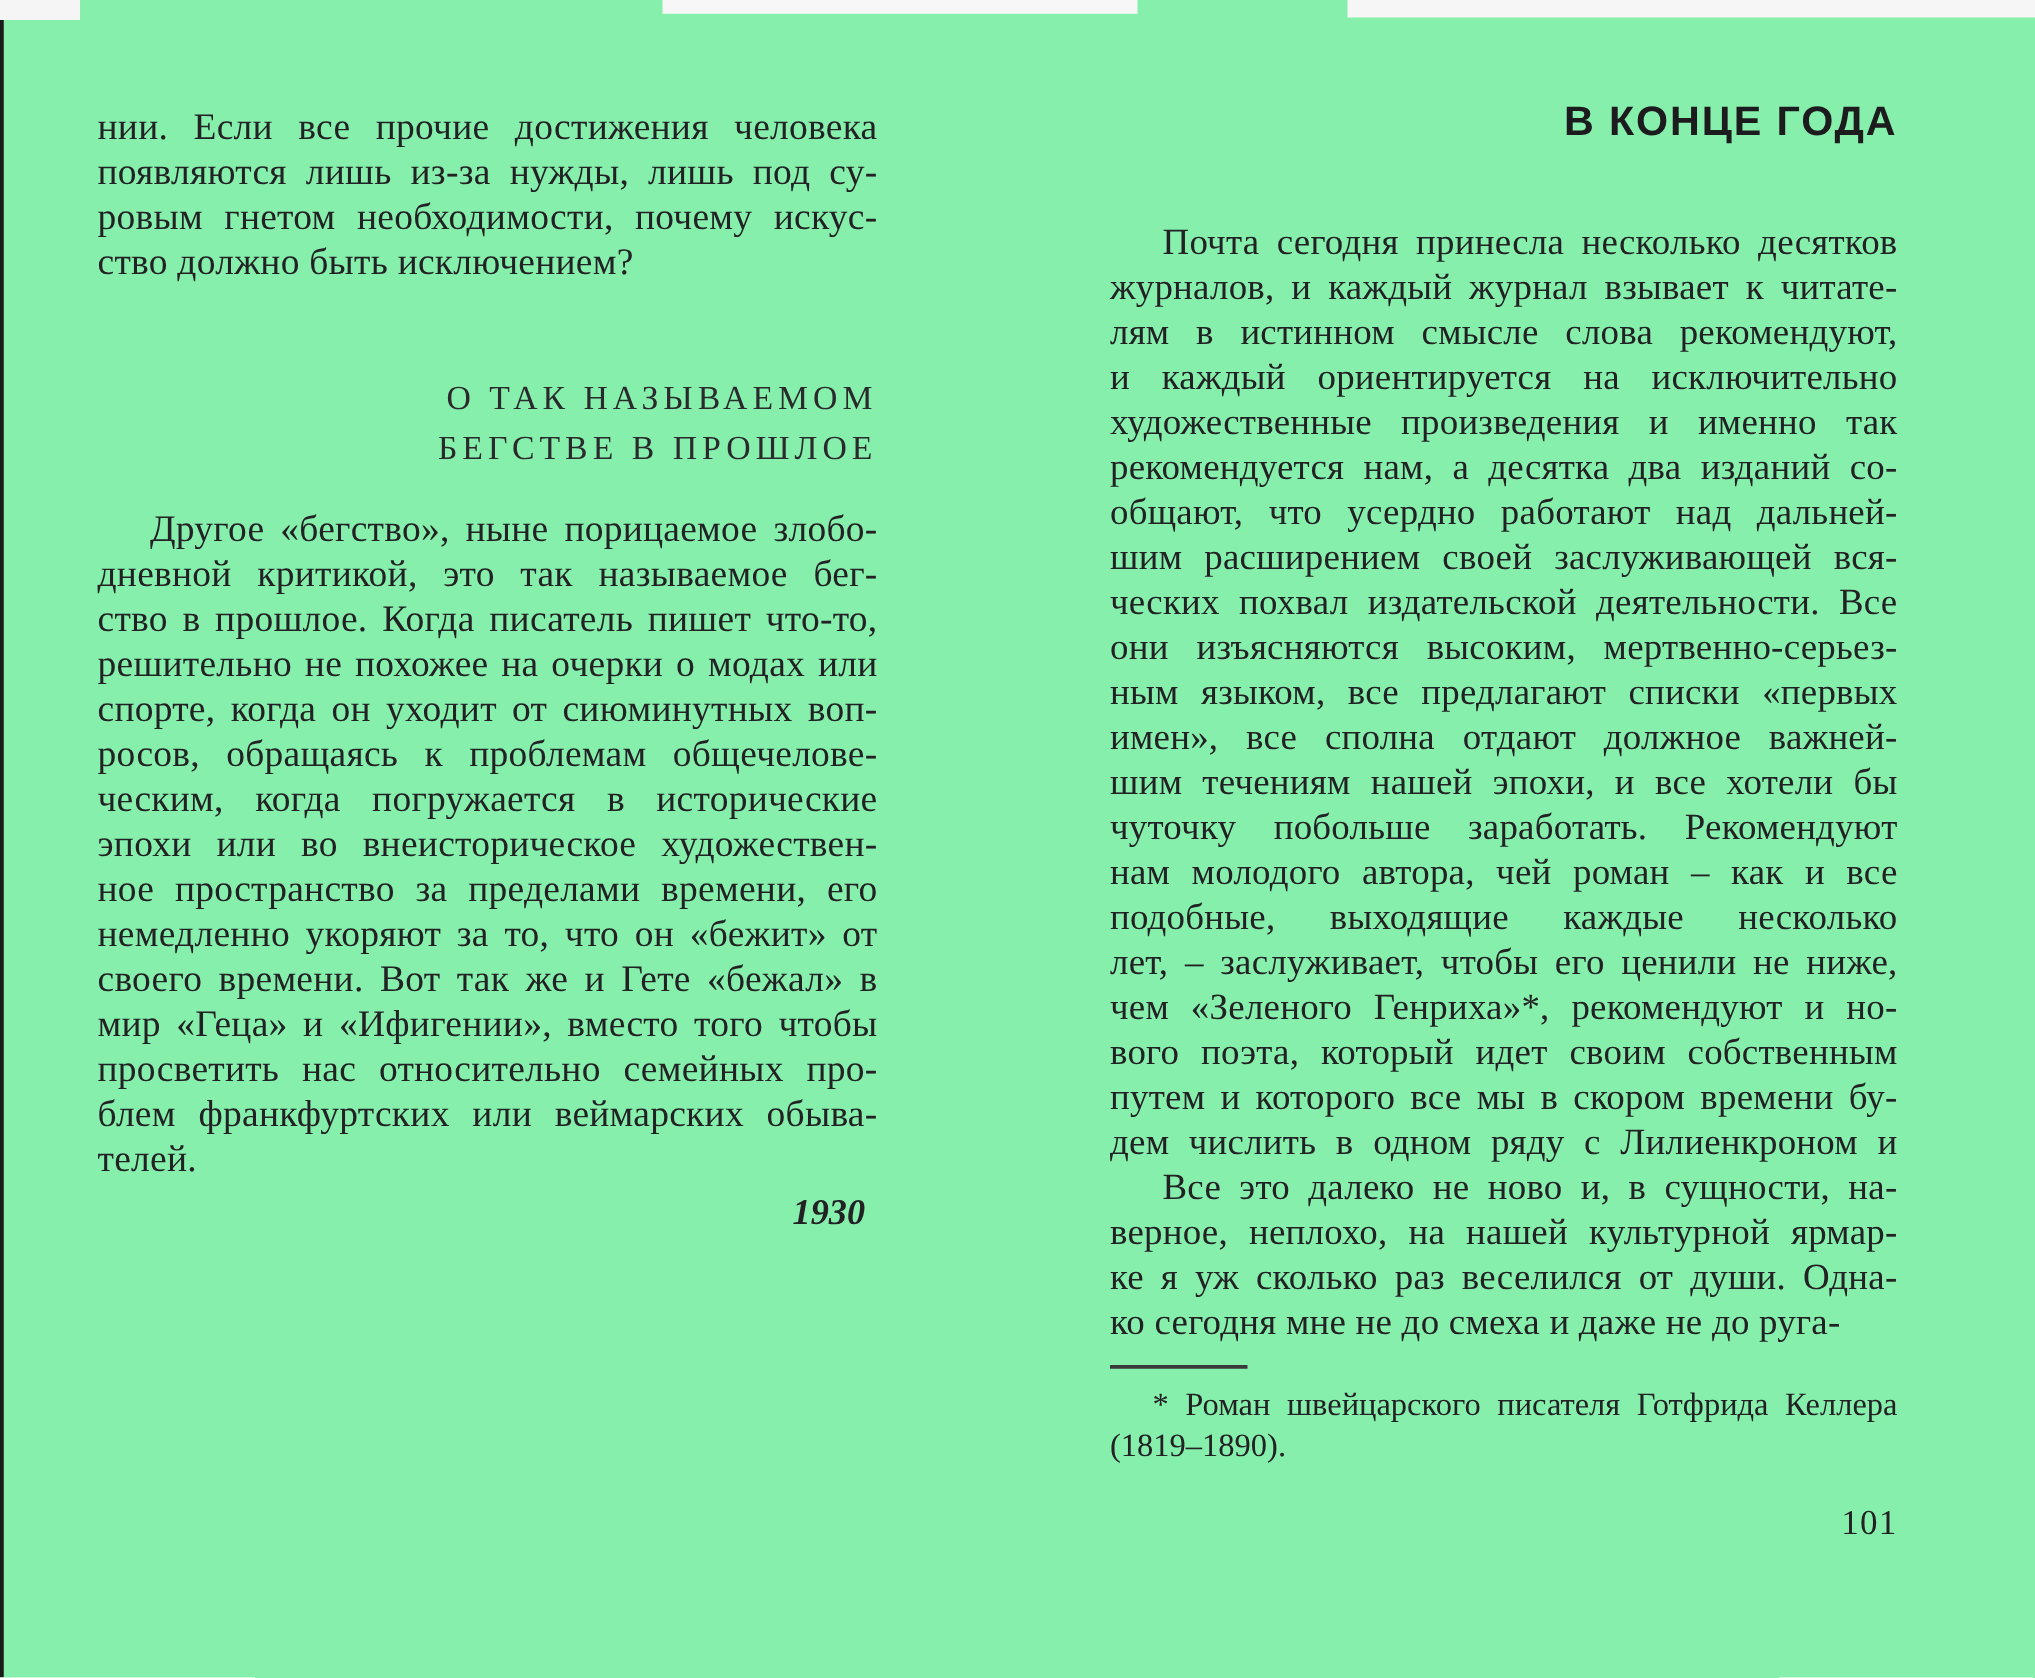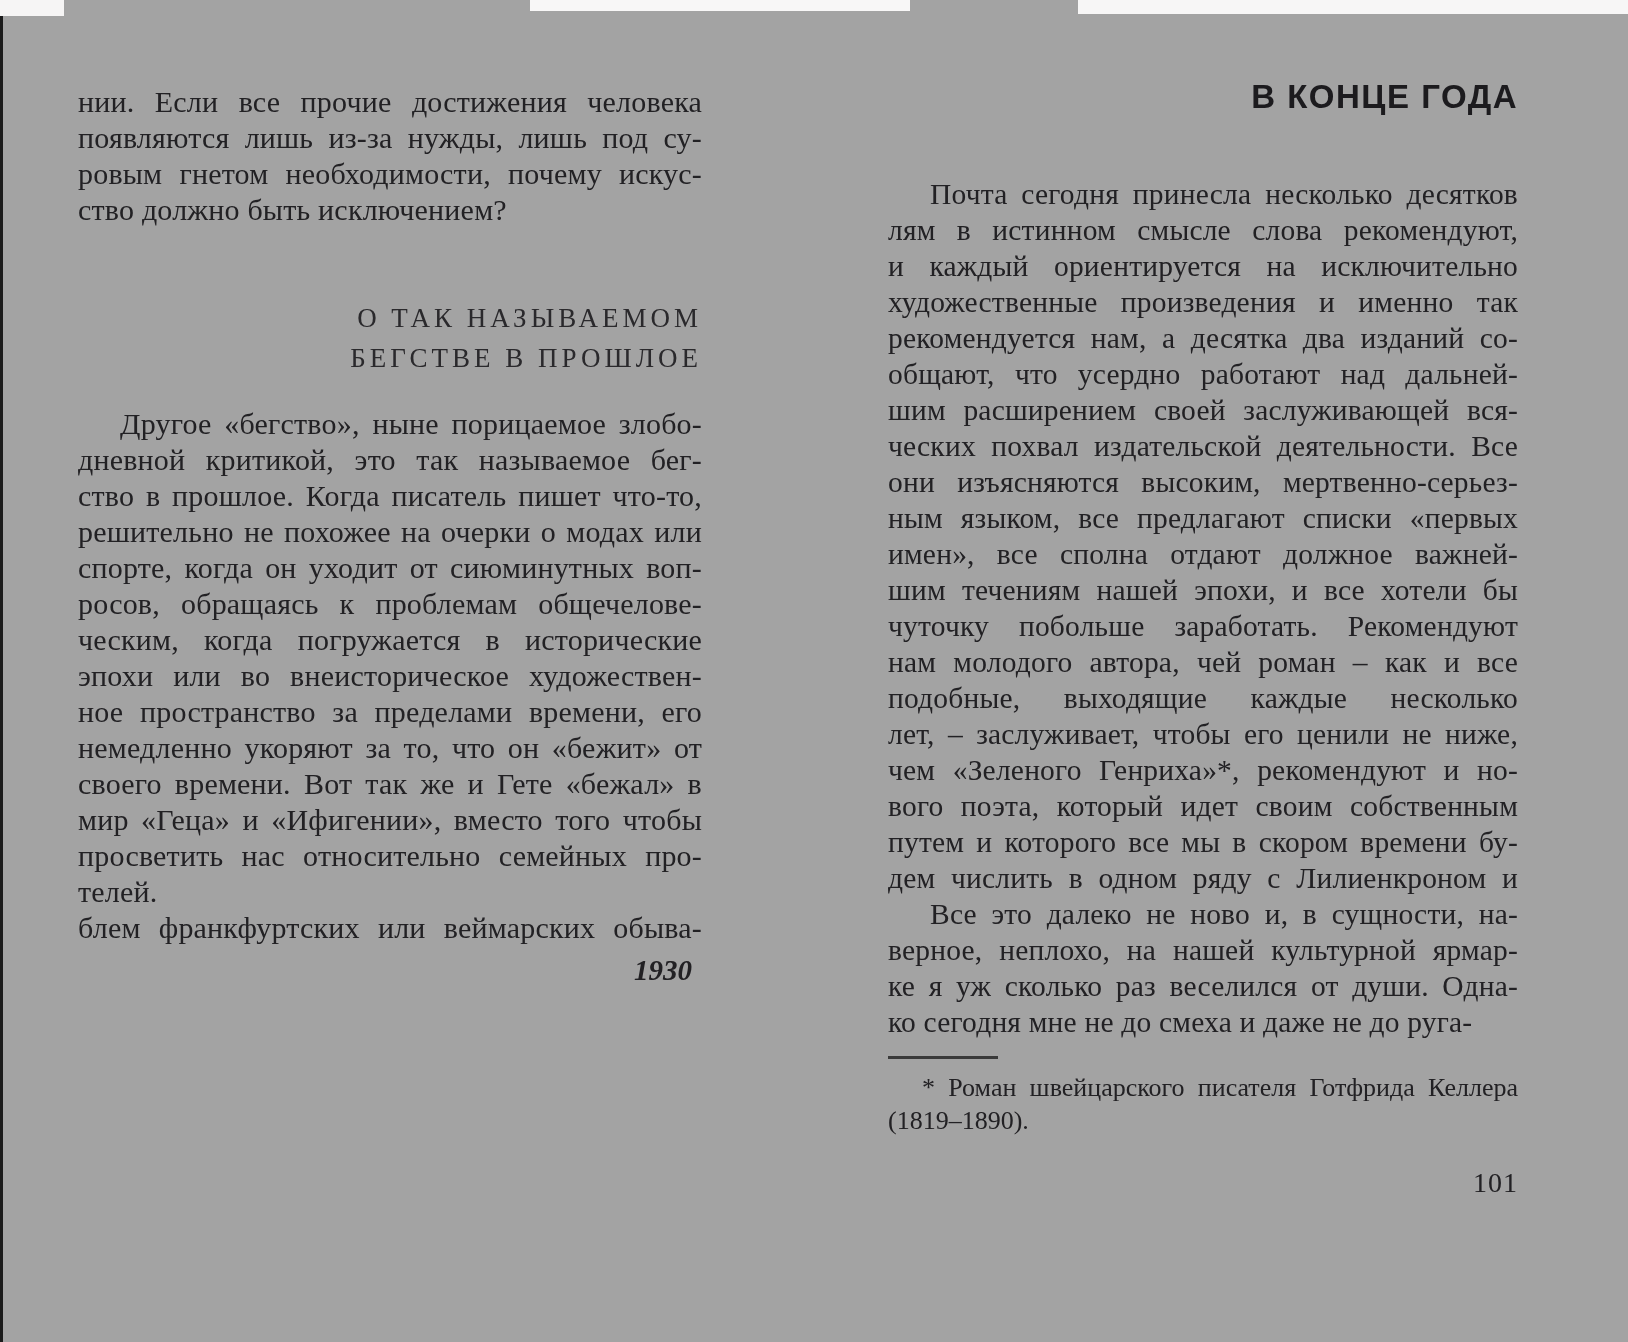--- a/index.html
+++ b/index.html
@@ -1,20 +1,20 @@
 <!DOCTYPE html>
 <html><head>
 <meta charset="utf-8">
 <style>
   html, body { margin: 0; padding: 0; background: #ffffff; }
   .sheet {
     position: relative;
     width: 1628px;
     height: 1342px;
-    background: #a3a3a3;
+    background: #86efac;
     font-family: "Liberation Serif", serif;
     color: #222124;
     overflow: hidden;
   }
   
   .edge-left {
     position: absolute; left: 0; top: 0;
     width: 3px; height: 100%;
     background: #1b1b1b;
   }
@@ -110,32 +110,33 @@
         <div class="tl">решительно не похожее на очерки о модах или</div>
         <div class="tl">спорте, когда он уходит от сиюминутных воп-</div>
         <div class="tl">росов, обращаясь к проблемам общечелове-</div>
         <div class="tl">ческим, когда погружается в исторические</div>
         <div class="tl">эпохи или во внеисторическое художествен-</div>
         <div class="tl">ное пространство за пределами времени, его</div>
         <div class="tl">немедленно укоряют за то, что он «бежит» от</div>
         <div class="tl">своего времени. Вот так же и Гете «бежал» в</div>
         <div class="tl">мир «Геца» и «Ифигении», вместо того чтобы</div>
         <div class="tl">просветить нас относительно семейных про-</div>
+        <div class="tl">блем франкфуртских или веймарских обыва-</div>
         <div class="tl lastline">телей.</div>
-        <div class="tl">блем франкфуртских или веймарских обыва-</div>
       </div>
 
     <div class="date-stamp">1930</div>
   </div>
 
   <div class="col col-right">
     <div class="essay-title">В КОНЦЕ ГОДА</div>
 
     <div class="body-text indent-first">
         <div class="tl first">Почта сегодня принесла несколько десятков</div>
+        <div class="tl">журналов, и каждый журнал взывает к читате-</div>
         <div class="tl">лям в истинном смысле слова рекомендуют,</div>
         <div class="tl">и каждый ориентируется на исключительно</div>
         <div class="tl">художественные произведения и именно так</div>
         <div class="tl">рекомендуется нам, а десятка два изданий со-</div>
         <div class="tl">общают, что усердно работают над дальней-</div>
         <div class="tl">шим расширением своей заслуживающей вся-</div>
         <div class="tl">ческих похвал издательской деятельности. Все</div>
         <div class="tl">они изъясняются высоким, мертвенно-серьез-</div>
         <div class="tl">ным языком, все предлагают списки «первых</div>
         <div class="tl">имен», все сполна отдают должное важней-</div>

